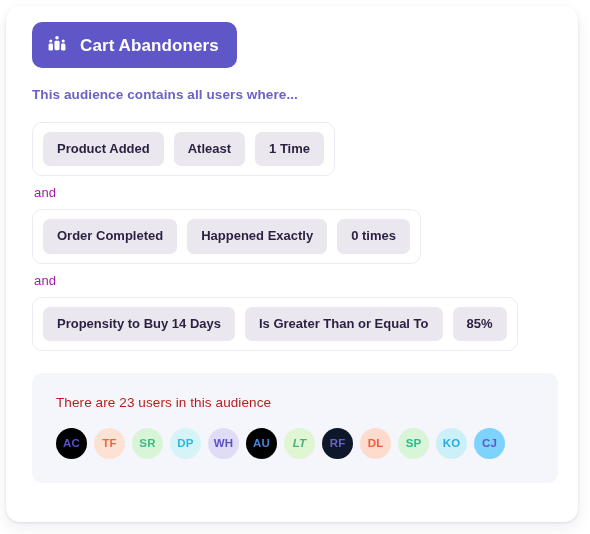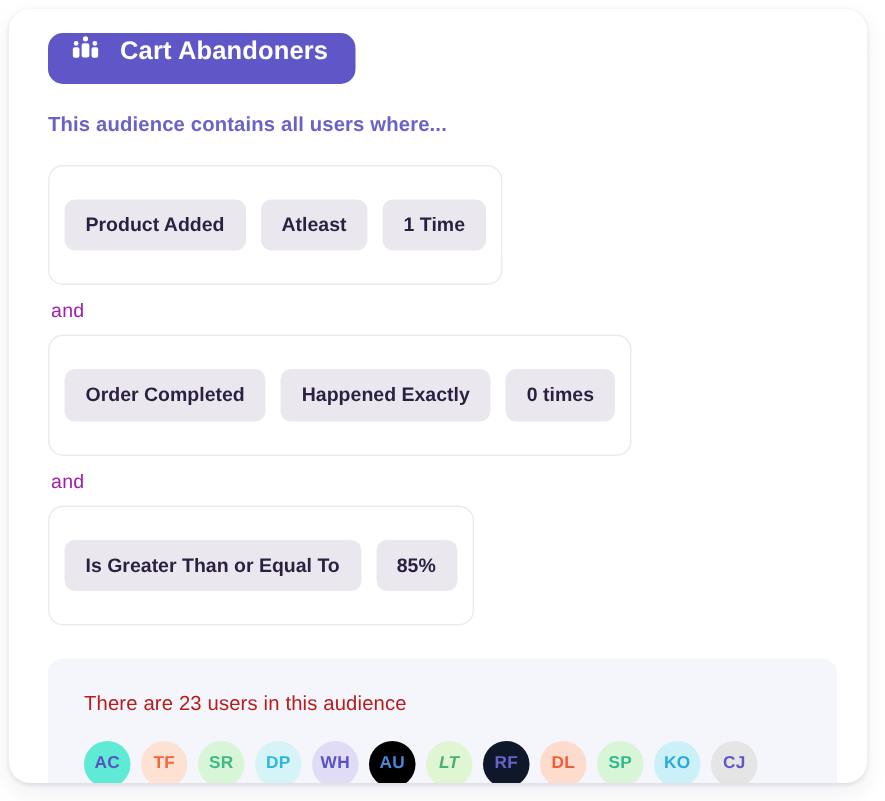--- a/index.html
+++ b/index.html
@@ -35,21 +35,21 @@
     right: 20px;
   }
 
   
   .title-pill {
     display: inline-flex;
     align-items: center;
     gap: 12px;
     background: #5f57c8;
     border-radius: 10px;
-    padding: 0 18px 12px 14px;
+    padding: 12px 18px 12px 14px;
     cursor: pointer;
     user-select: none;
   }
   .title-icon {
     width: 22px;
     height: 22px;
     display: block;
     flex: 0 0 auto;
   }
   .title-text {
@@ -72,21 +72,21 @@
   
   .conditions {
     margin-top: 20px;
   }
   .condition-row {
     display: inline-flex;
     align-items: center;
     gap: 10px;
     border: 1px solid #eceaf1;
     border-radius: 10px;
-    padding: 22px 10px;
+    padding: 9px 10px;
     background: #ffffff;
   }
   .chip {
     background: #eae7ee;
     border-radius: 7px;
     padding: 10px 14px;
     font-size: 13px;
     font-weight: bold;
     color: #2b1f42;
     white-space: nowrap;
@@ -171,39 +171,40 @@
 
       <div class="condition-row">
         <span class="chip">Order Completed</span>
         <span class="chip">Happened Exactly</span>
         <span class="chip">0 times</span>
       </div>
 
       <div class="connector">and</div>
 
       <div class="condition-row">
+        <span class="chip">Propensity to Buy 14 Days</span>
         <span class="chip">Is Greater Than or Equal To</span>
         <span class="chip">85%</span>
       </div>
 
     </div>
 
     
     <div class="results-panel">
       <div class="results-title">There are 23 users in this audience</div>
       <div class="avatar-row">
-          <div class="avatar" style="background: #5eead4; color: rgb(90, 81, 196);">AC</div>
+          <div class="avatar" style="background: #000000; color: rgb(90, 81, 196);">AC</div>
           <div class="avatar" style="background: rgb(253, 226, 212); color: rgb(242, 102, 60);">TF</div>
           <div class="avatar" style="background: rgb(217, 245, 216); color: rgb(63, 186, 134);">SR</div>
           <div class="avatar" style="background: rgb(214, 243, 248); color: rgb(43, 184, 224);">DP</div>
           <div class="avatar" style="background: rgb(224, 220, 245); color: rgb(90, 81, 196);">WH</div>
           <div class="avatar" style="background: #000000; color: rgb(74, 134, 216);">AU</div>
           <div class="avatar" style="background: rgb(224, 246, 211); color: rgb(73, 176, 122); font-style: italic;">LT</div>
           <div class="avatar" style="background: #0f172a; color: rgb(106, 98, 201);">RF</div>
           <div class="avatar" style="background: rgb(253, 220, 205); color: rgb(239, 92, 56);">DL</div>
           <div class="avatar" style="background: rgb(217, 245, 216); color: rgb(47, 185, 143);">SP</div>
           <div class="avatar" style="background: rgb(204, 240, 247); color: rgb(42, 169, 221);">KO</div>
-          <div class="avatar" style="background: #e5e5e5; color: rgb(95, 87, 200);">CJ</div>
+          <div class="avatar" style="background: #7dd3fc; color: rgb(95, 87, 200);">CJ</div>
         </div>
     </div>
 
   </div>
 </div>
 
 </body></html>

